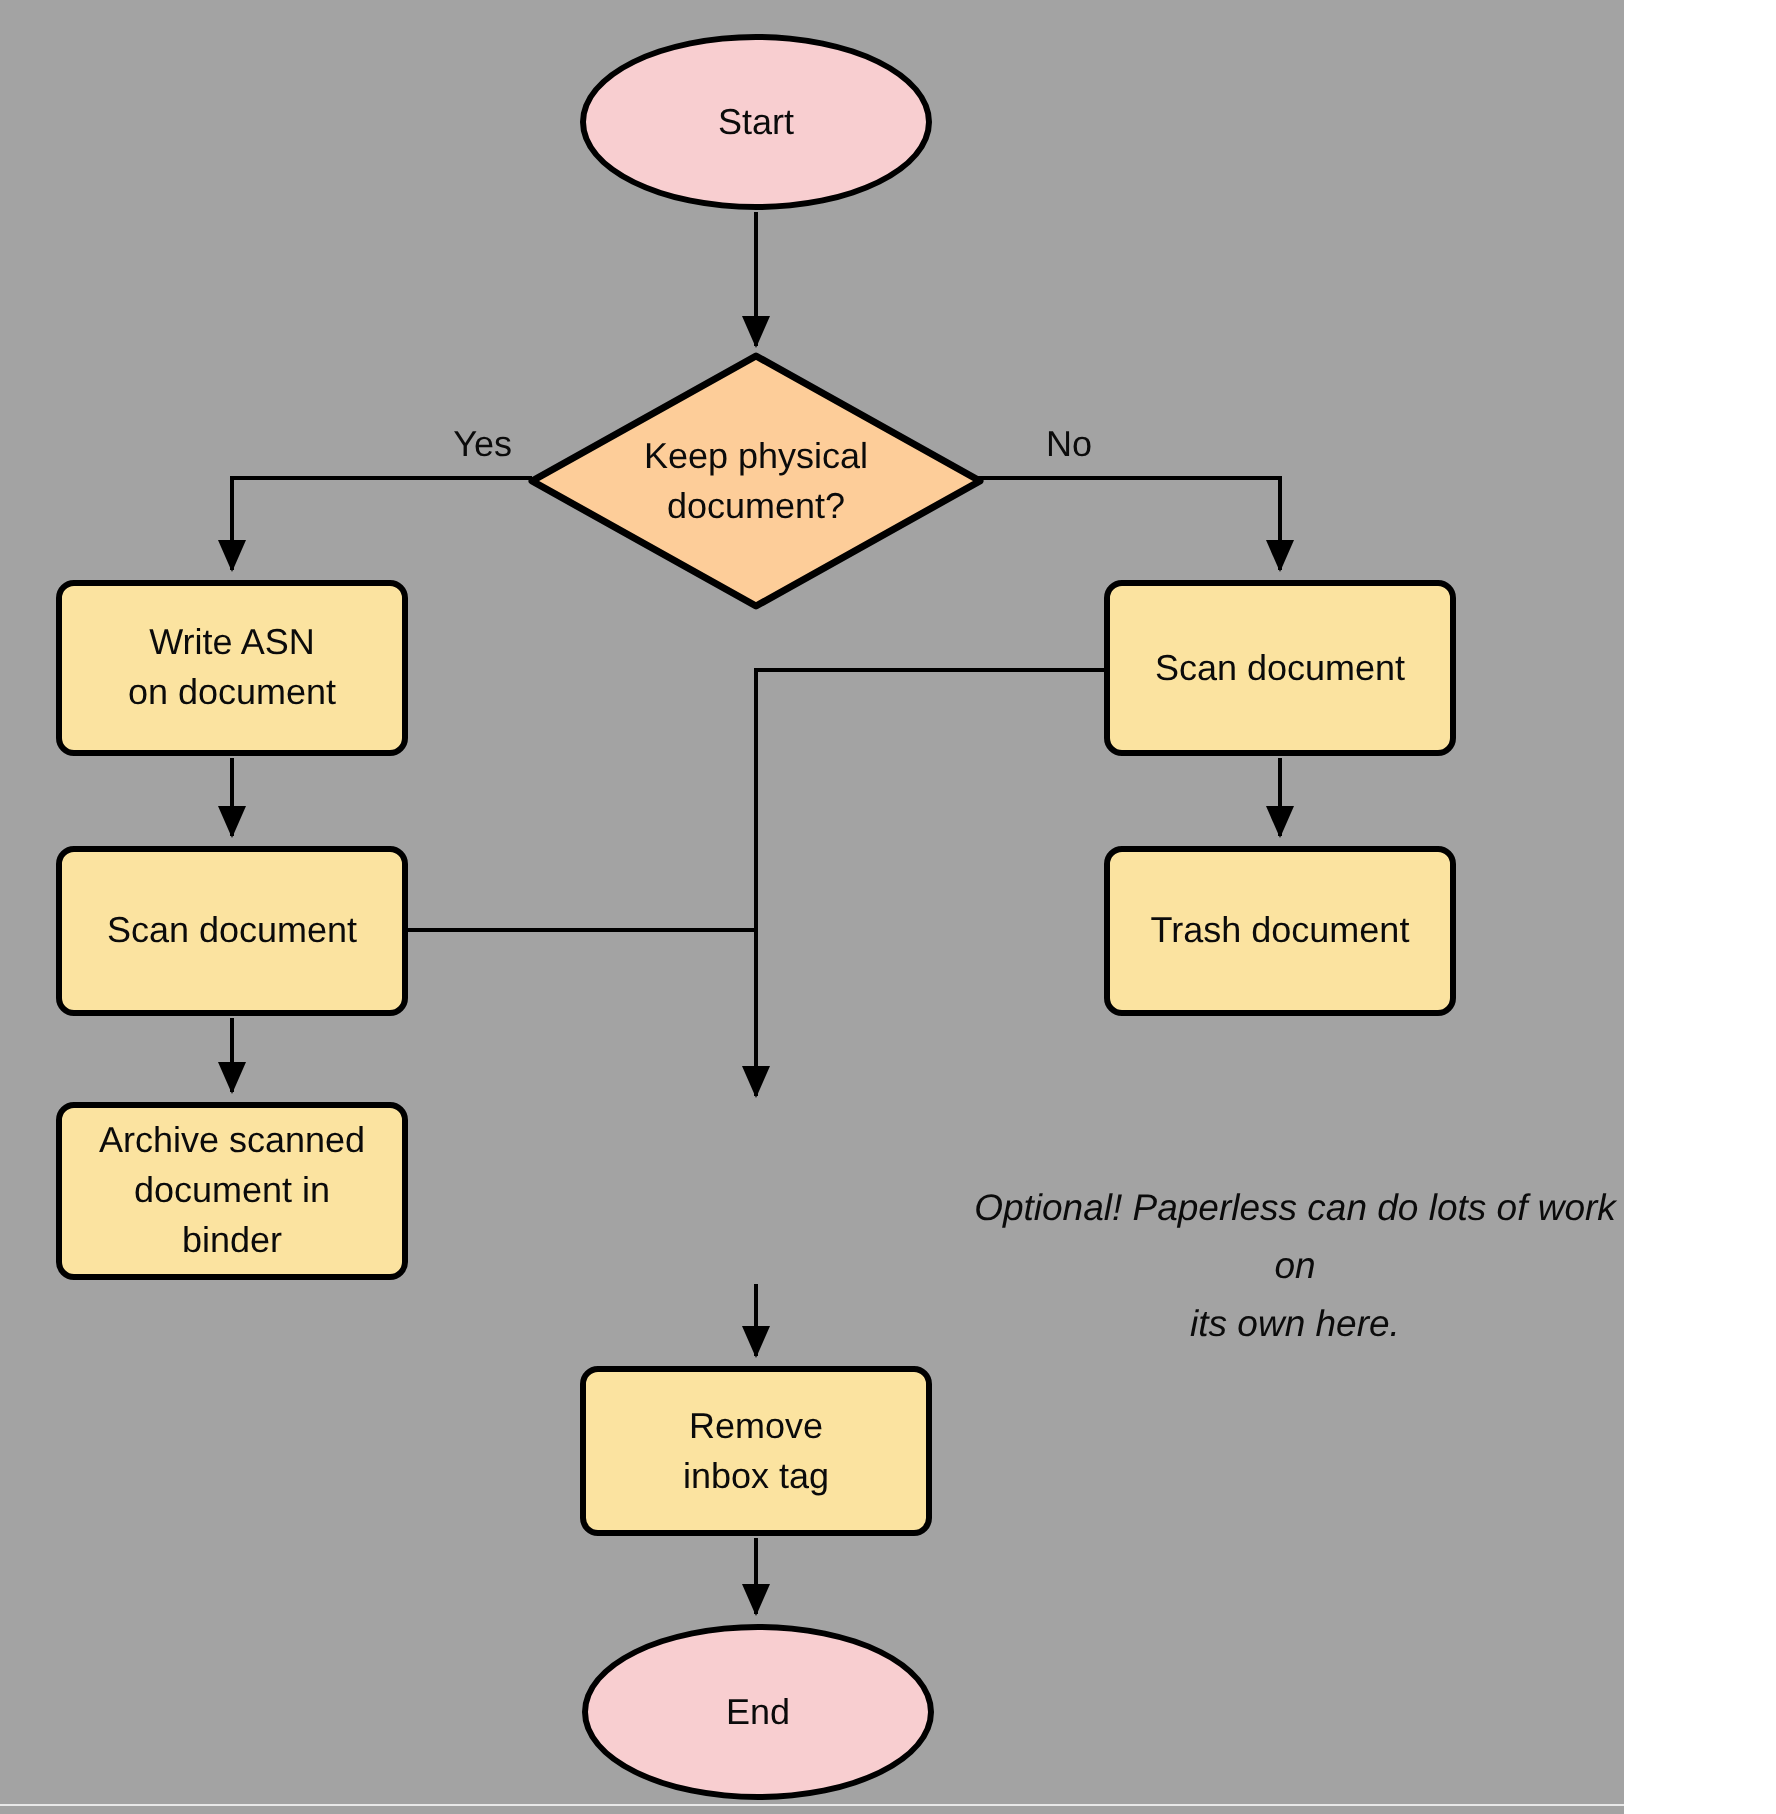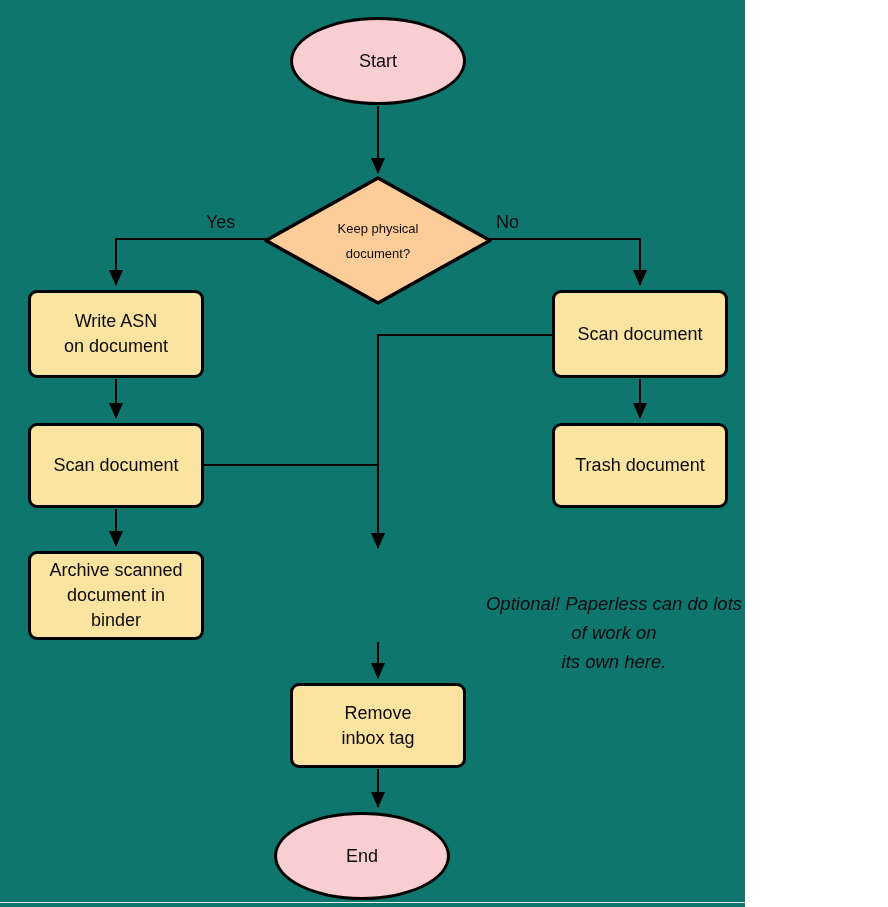--- a/index.html
+++ b/index.html
@@ -3,23 +3,23 @@
 <meta charset="utf-8">
 <style>
   html, body {
     margin: 0;
     padding: 0;
     background: #ffffff;
     font-family: "Liberation Sans", sans-serif;
   }
   .stage {
     position: relative;
-    width: 745px;
+    width: 812px;
     height: 907px;
-    background: #0f766e;
+    background: #a3a3a3;
     overflow: hidden;
   }
   svg.wires {
     position: absolute;
     left: 0;
     top: 0;
     width: 888px;
     height: 907px;
   }
   .node {
@@ -43,27 +43,27 @@
   }
   .process {
     background: #fbe3a0;
     border: 3px solid #000000;
     border-radius: 9px;
   }
   .decision-label {
     position: absolute;
     text-align: center;
     color: #0b0b0b;
-    font-size: 13px;
+    font-size: 18px;
     line-height: 25px;
     white-space: pre-line;
   }
   .edge-label {
     position: absolute;
-    text-align: left;
+    text-align: right;
     color: #0b0b0b;
     font-size: 18px;
     line-height: 20px;
   }
   .note {
     position: absolute;
     color: #0b0b0b;
     font-size: 18.5px;
     line-height: 29px;
     font-style: italic;
@@ -133,21 +133,21 @@
   </div>
   <div class="node process" style="left:552px; top:423px; width:176px; height:85px;text-align:right;">
     <span class="lbl">Trash document</span>
   </div>
 
   <div class="node process" style="left:290px; top:683px; width:176px; height:85px;">
     <span class="lbl">Remove
 inbox tag</span>
   </div>
 
-  <div class="node terminator" style="left:274px; top:812px; width:176px; height:88px;">
+  <div class="node terminator" style="left:291px; top:812px; width:176px; height:88px;">
     <span class="lbl">End</span>
   </div>
 
   <div class="note" style="left:483px; top:589px;">Optional! Paperless can do lots of work on
 its own here.</div>
 
   <div class="bottom-divider"></div>
 
 </div>
 

